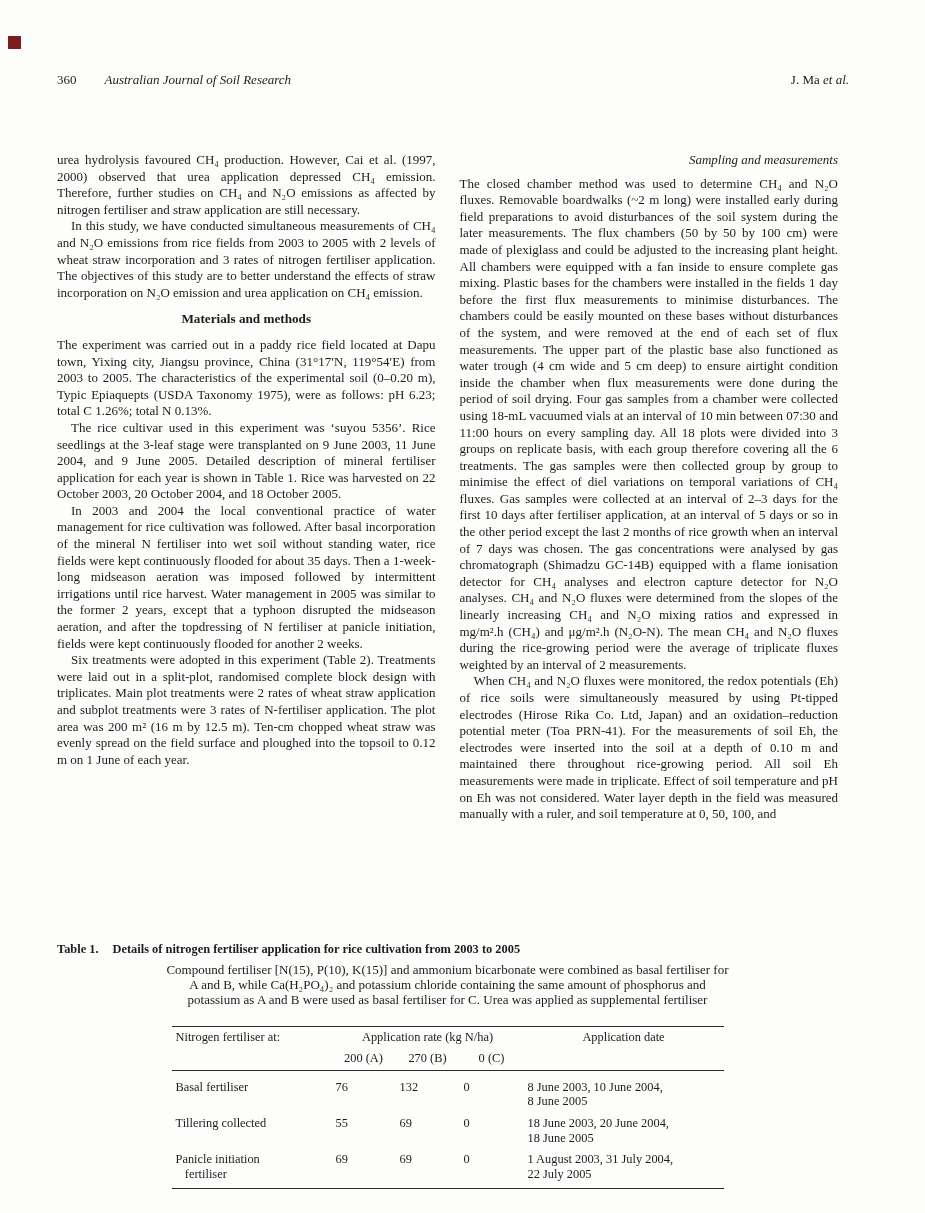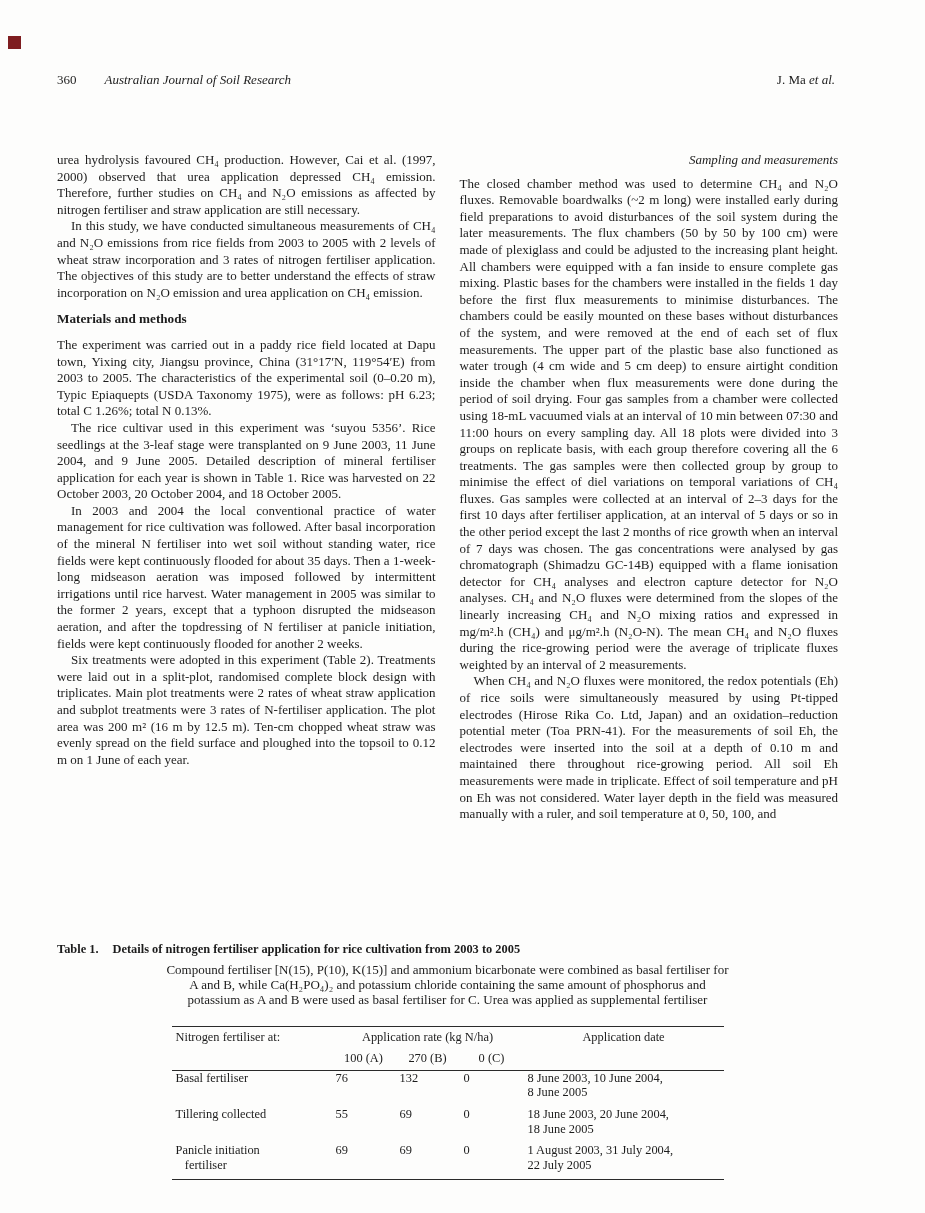--- a/index.html
+++ b/index.html
@@ -15,21 +15,21 @@
     overflow: hidden;
   }
   .corner-mark {
     position: absolute;
     left: 8px; top: 36px;
     width: 13px; height: 13px;
     background: #7e1d20;
   }
   .running-head {
     position: absolute;
-    top: 72px; left: 57px; right: 90px;
+    top: 72px; left: 57px; right: 76px;
     display: flex;
     justify-content: space-between;
     align-items: baseline;
     font-size: 13px;
   }
   .page-num { margin-right: 28px; }
   .journal { font-style: italic; }
   .ital { font-style: italic; }
 
   .columns {
@@ -43,21 +43,21 @@
     flex: 1 1 0;
     font-size: 13px;
     line-height: 16.6px;
     text-align: justify;
   }
   .col p { margin: 0; }
   p.indent { text-indent: 14px; }
   h2.section {
     font-size: 13.2px;
     font-weight: bold;
-    text-align: left;
+    text-align: center;
     margin: 10px 0 9px 0;
   }
   h3.subsection {
     font-size: 13px;
     font-weight: normal;
     font-style: italic;
     text-align: right;
     margin: 0 0 7px 0;
   }
 
@@ -91,20 +91,21 @@
     vertical-align: top;
     padding: 3px 4px 4px 4px;
     margin-top: 8px;
   }
   table.t1 td {
     vertical-align: top;
     padding: 0 4px 7px 4px;
   }
   table.t1 tbody tr:first-child td {
     border-top: 1.2px solid #2a2a2a;
+    padding-top: 9px;
   }
   .c-name { width: 160px; text-align: left; }
   .c-rate { width: 64px; text-align: center; }
   .c-date { width: 200px; text-align: center; }
   .td-left { text-align: left; }
   .td-center { }
   .prewrap { white-space: pre-wrap; }
 </style>
 </head>
 <body>
@@ -149,21 +150,21 @@
     <div class="tbl-note">Compound fertiliser [N(15), P(10), K(15)] and ammonium bicarbonate were combined as basal fertiliser for A and B, while Ca(H₂PO₄)₂ and potassium chloride containing the same amount of phosphorus and potassium as A and B were used as basal fertiliser for C. Urea was applied as supplemental fertiliser</div>
 
     <table class="t1">
       <thead>
         <tr>
           <th class="c-name" rowspan="2">Nitrogen fertiliser at:</th>
           <th class="c-rate" colspan="3">Application rate (kg N/ha)</th>
           <th class="c-date" rowspan="2">Application date</th>
         </tr>
         <tr>
-          <th class="c-rate">100 (A)</th>
+          <th class="c-rate">200 (A)</th>
           <th class="c-rate">270 (B)</th>
           <th class="c-rate">0 (C)</th>
         </tr>
       </thead>
       <tbody>
         <tr>
           <td class="td-left prewrap">Basal fertiliser</td>
           <td class="td-center">76</td>
           <td class="td-center">132</td>
           <td class="td-center">0</td>

